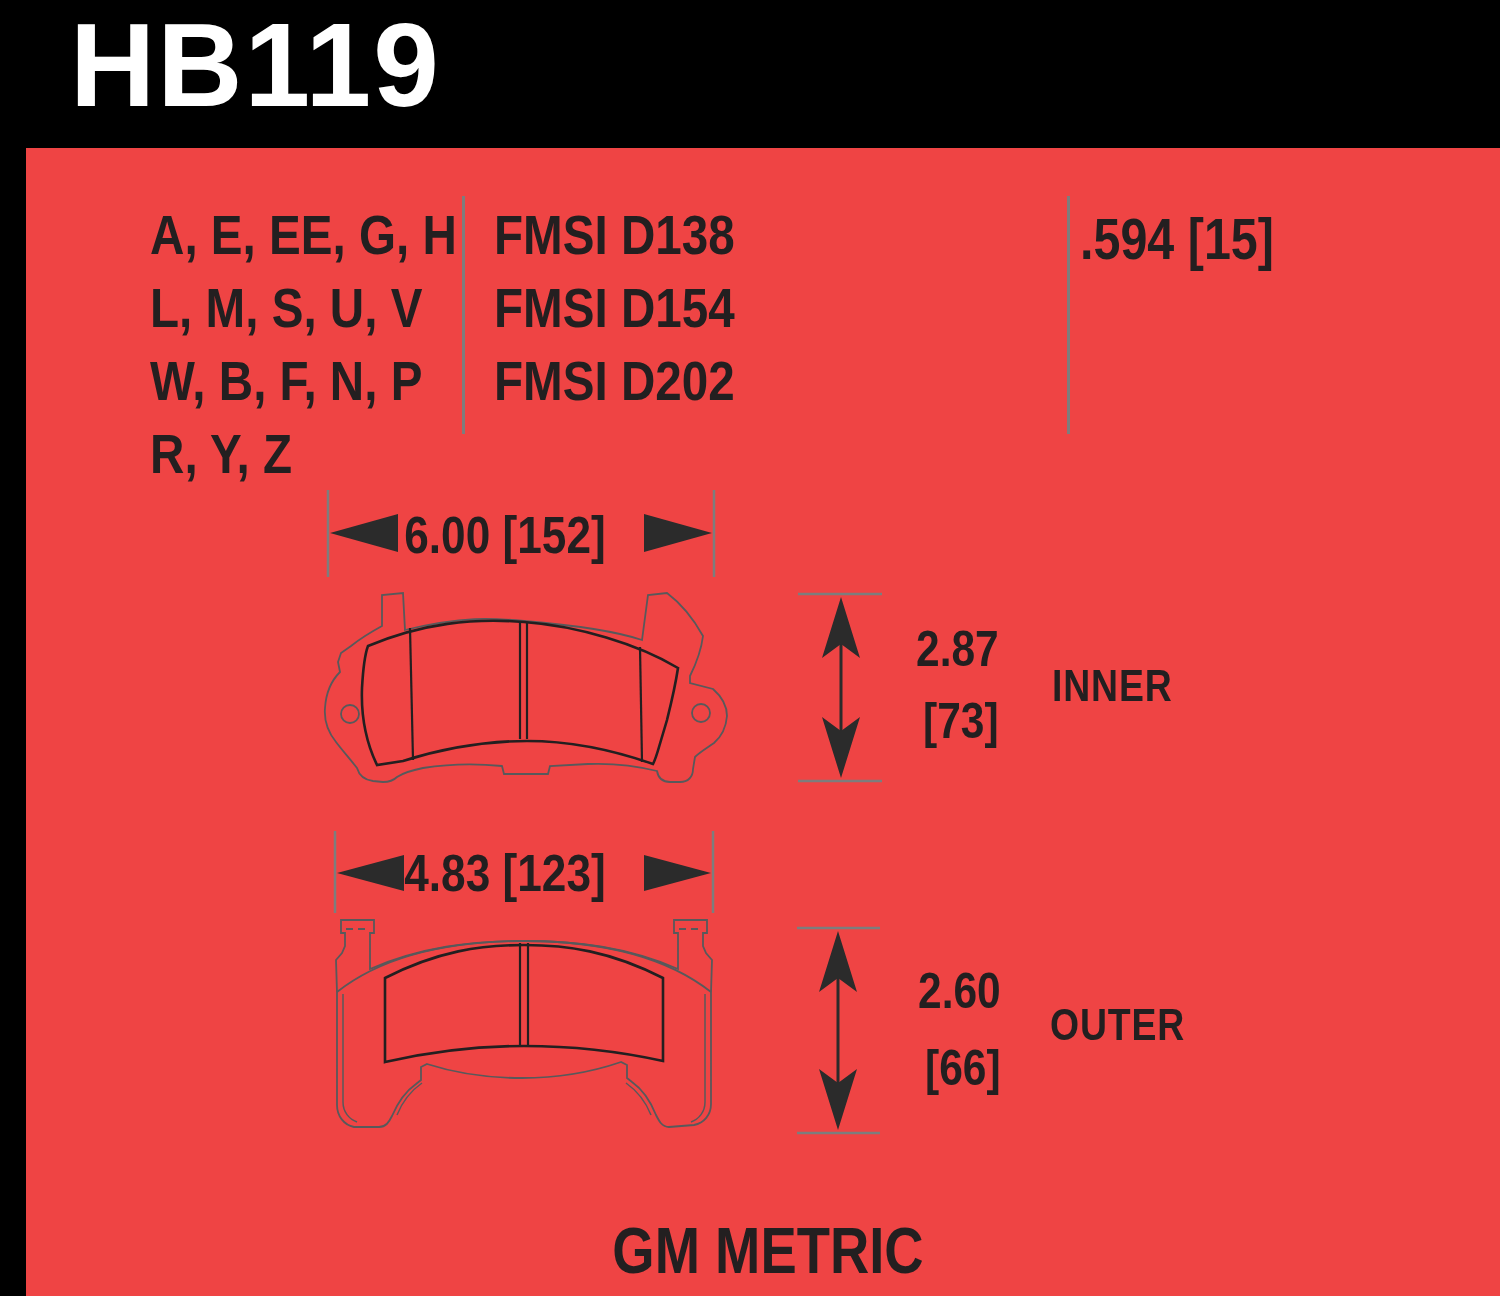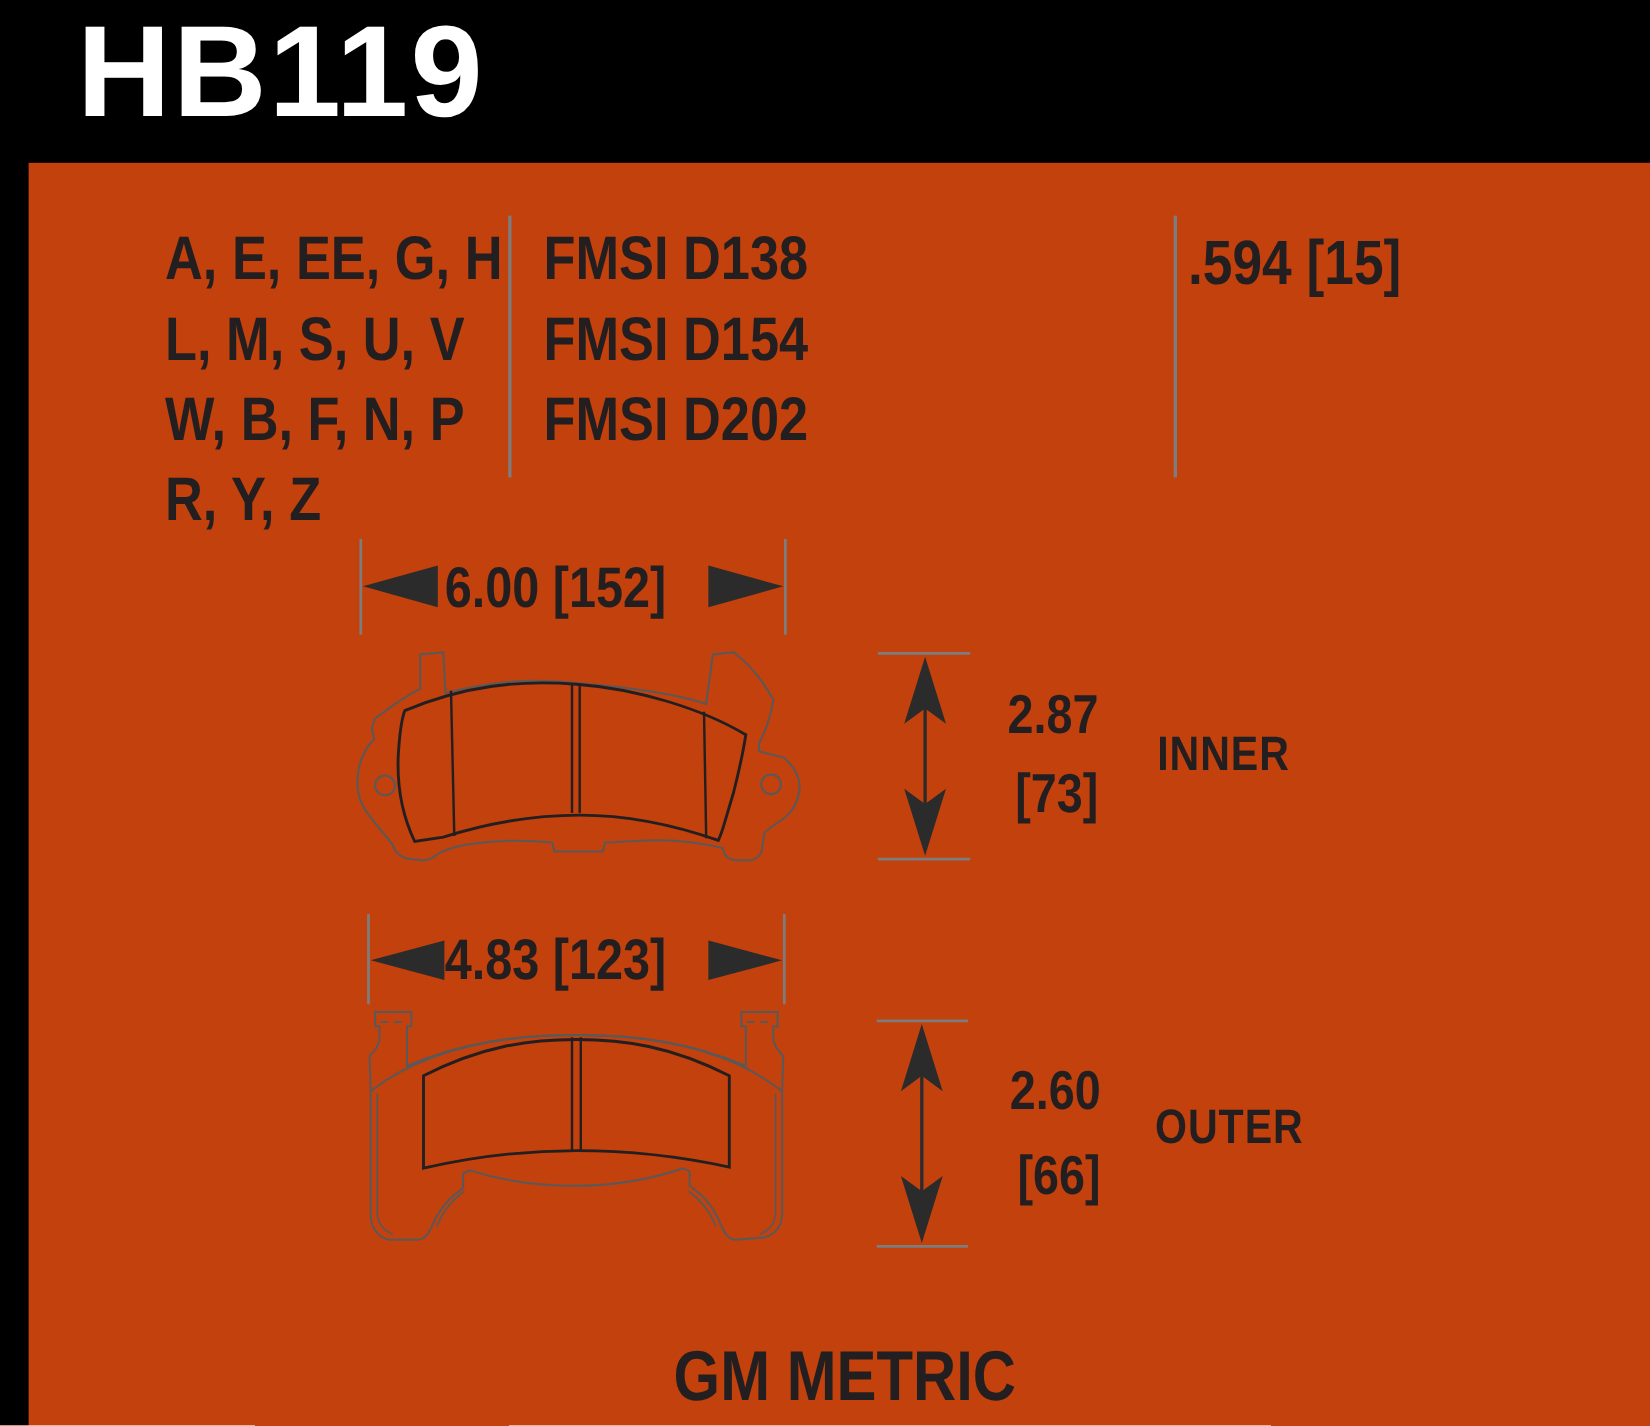--- a/index.html
+++ b/index.html
@@ -1,17 +1,17 @@
 <!DOCTYPE html>
 <html><head>
 <meta charset="utf-8">
 <style>
   html,body{margin:0;padding:0;background:#ffffff;}
   #stage{
-    position:relative;width:1500px;height:1296px;background:#c2410c;overflow:hidden;
+    position:relative;width:1500px;height:1296px;background:#ef4444;overflow:hidden;
     font-family:"Liberation Sans", sans-serif;font-weight:bold;color:#231f20;
   }
   .abs{position:absolute;line-height:1;white-space:nowrap;}
   .cond{transform:scaleX(0.85);transform-origin:0 50%;}
   .cond-c{transform:scaleX(0.85);transform-origin:50% 50%;}
   .ctr{text-align:center;}
   #top-band{position:absolute;left:0;top:0;width:1500px;height:148px;}
   #left-bar{position:absolute;left:0;top:0;width:26px;height:1296px;}
   #part-number{left:70px;top:6px;font-size:118px;color:#ffffff;letter-spacing:2px;}
   .row-text{font-size:56px;}

